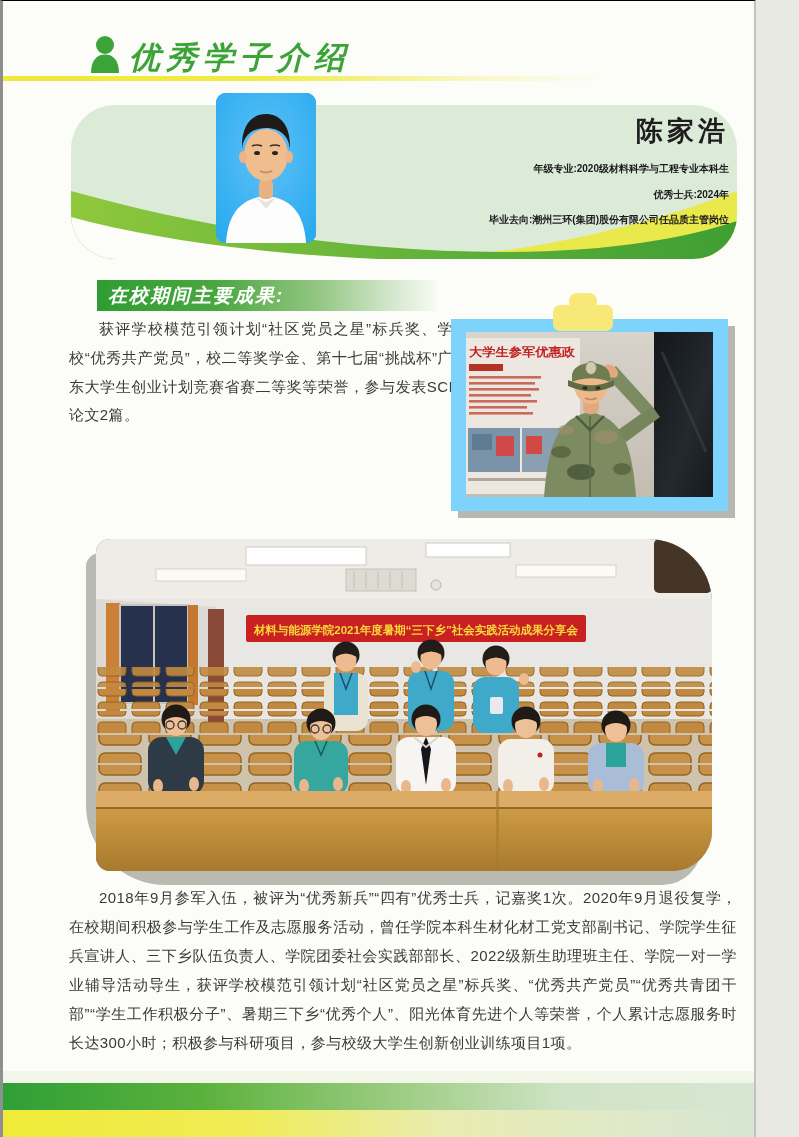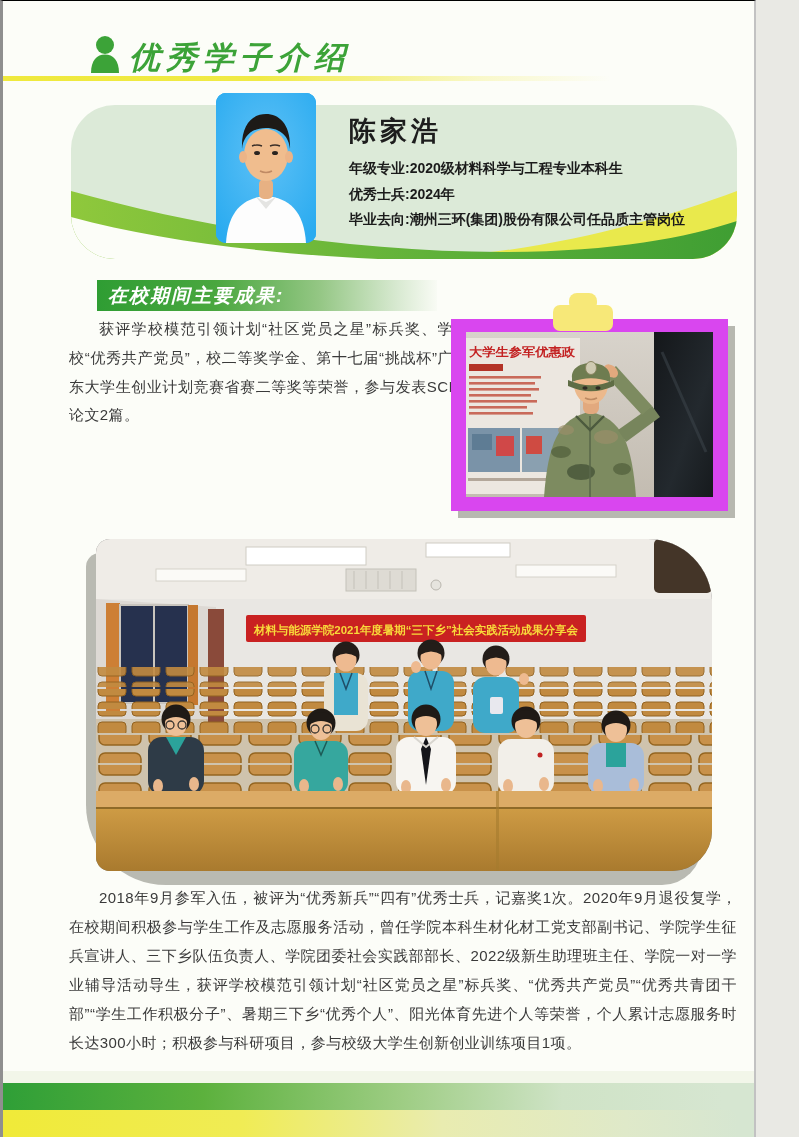--- a/index.html
+++ b/index.html
@@ -14,49 +14,49 @@
   .page-title{
     position:absolute;left:126px;top:36px;margin:0;
     font-size:31px;font-weight:bold;font-style:italic;letter-spacing:6px;
     color:#3ca338;white-space:nowrap;
   }
   .title-underline{
     position:absolute;left:0;top:75px;width:640px;height:5px;
     background:linear-gradient(to right,#efe93d 0%,#f0ea45 40%,rgba(240,234,69,.25) 75%,rgba(240,234,69,0) 95%);
   }
   
-  .card{position:absolute;left:68px;top:104px;width:666px;height:154px;}
+  .card{position:absolute;left:68px;top:104px;width:666px;height:154px;text-align:right;}
   .card-bg{position:absolute;inset:0;width:100%;height:100%;}
   .id-photo{
     position:absolute;left:145px;top:-12px;width:100px;height:150px;
     border-radius:10px;overflow:hidden;background:#2aabf0;
   }
   .id-photo svg{display:block;width:100%;height:100%;}
   .info{position:absolute;left:278px;top:8px;width:380px;}
   .stu-name{margin:0 0 7px 0;font-size:27px;font-weight:bold;letter-spacing:4px;color:#1d1d1d;}
-  .fld{font-size:14px;font-weight:bold;color:#1b1b1b;line-height:25.5px;white-space:nowrap;}
+  .fld{font-size:10px;font-weight:bold;color:#1b1b1b;line-height:25.5px;white-space:nowrap;}
   
   .sec-bar{
     position:absolute;height:31px;line-height:31px;padding-left:11px;box-sizing:border-box;
     font-size:19px;font-weight:bold;font-style:italic;letter-spacing:2px;color:#ffffff;
     background:linear-gradient(to right,#2f9d33 0%,#4aa73f 35%,#93c683 65%,#d7e9d0 88%,rgba(220,234,214,.1) 100%);
     white-space:nowrap;
   }
   .bar-1{left:68px;top:279px;width:340px;margin-left:26px;}
   .bar-2{left:68px;top:500px;width:316px;}
   .body-text{
     position:absolute;color:#3a3a3a;font-size:15px;letter-spacing:.4px;
     text-align:justify;text-indent:2em;margin:0;
   }
   .body-1{left:66px;top:314px;width:384px;line-height:28.8px;}
   .body-2{left:66px;top:882px;width:668px;line-height:29px;}
   
   .polaroid{
     position:absolute;left:448px;top:318px;width:277px;height:192px;
-    background:#d946ef;box-shadow:7px 7px 0 #b7b8b0;
+    background:#7dd3fc;box-shadow:7px 7px 0 #b7b8b0;
   }
   .tab-base{position:absolute;left:102px;top:-14px;width:60px;height:26px;border-radius:7px;background:#f7e878;}
   .tab-bump{position:absolute;left:118px;top:-26px;width:28px;height:18px;border-radius:8px;background:#f7e878;}
   .mil-photo{position:absolute;left:15px;top:13px;right:15px;bottom:14px;overflow:hidden;}
   .mil-photo svg{display:block;width:100%;height:100%;}
   
   .group-shadow{
     position:absolute;left:83px;top:552px;width:616px;height:332px;
     background:#b9bab2;border-radius:14px 60px 40px 80px;
   }

